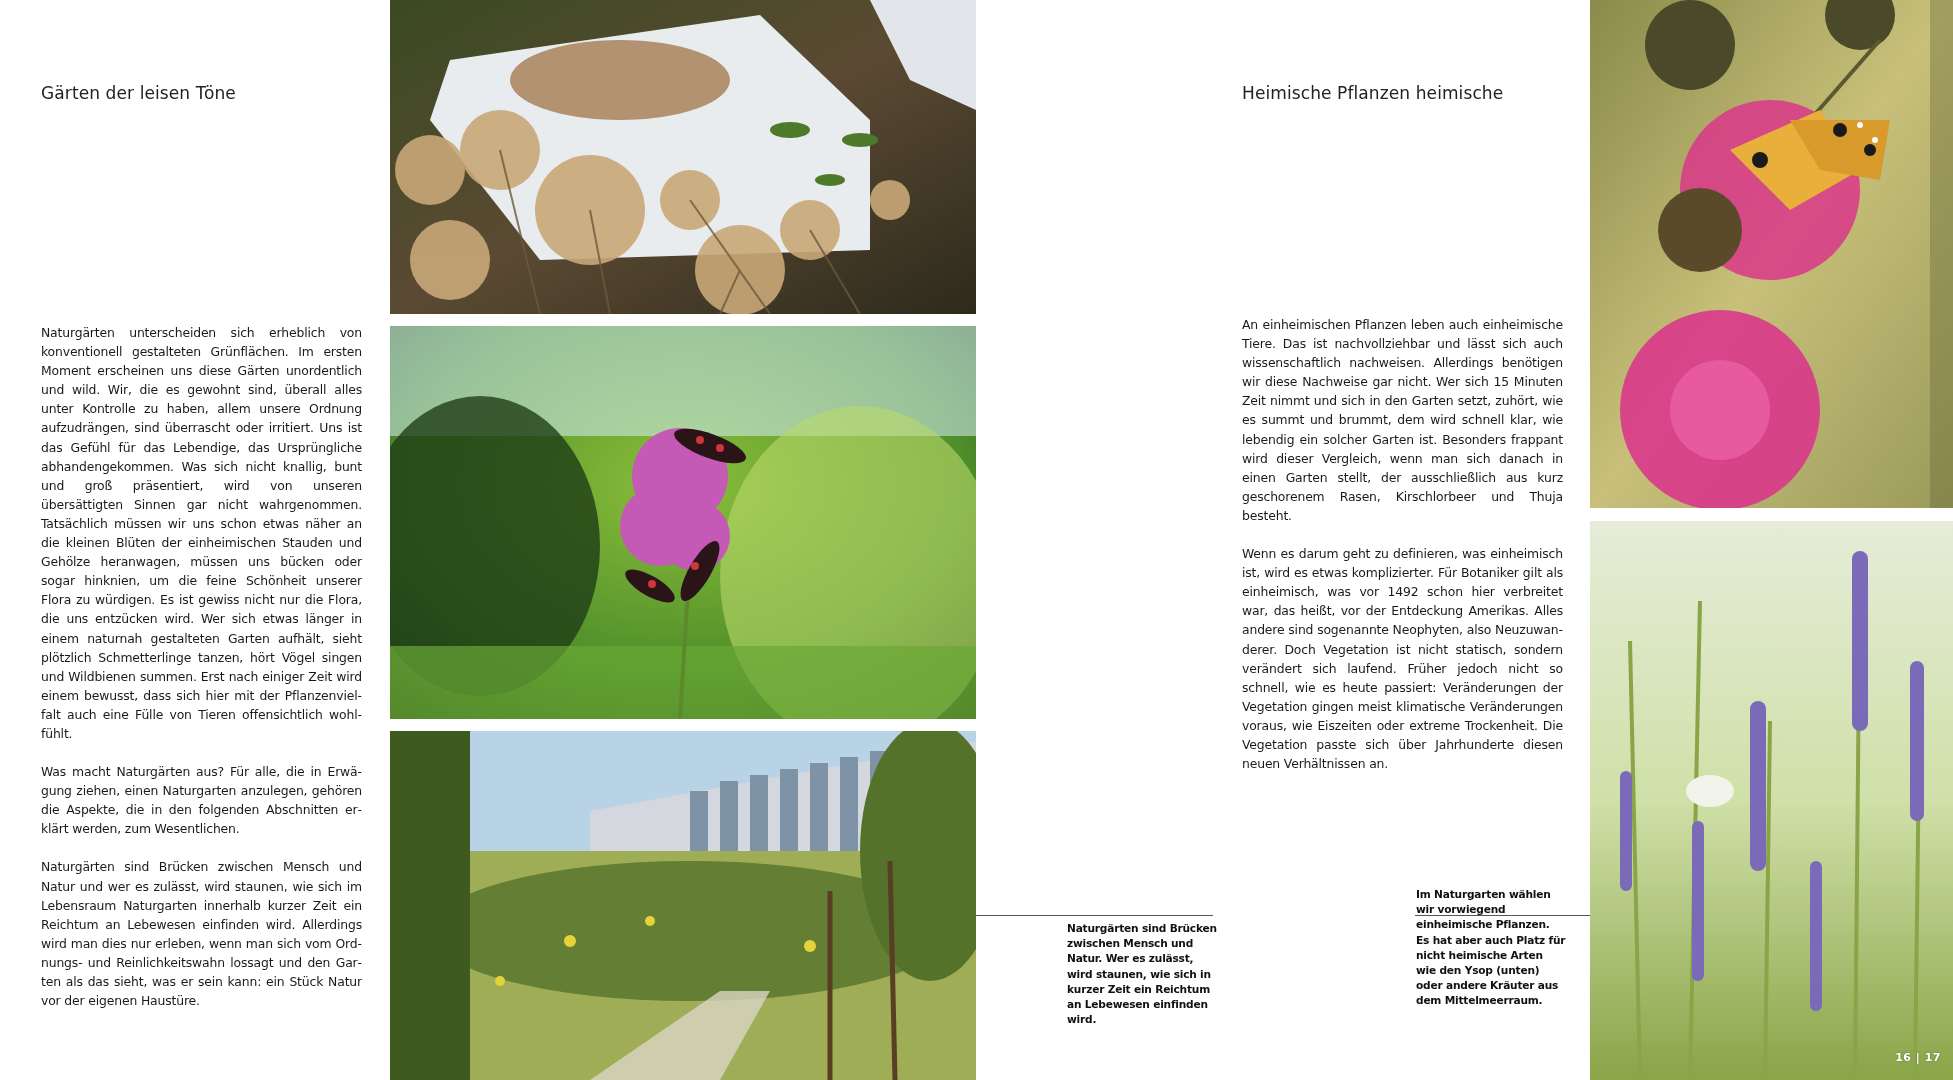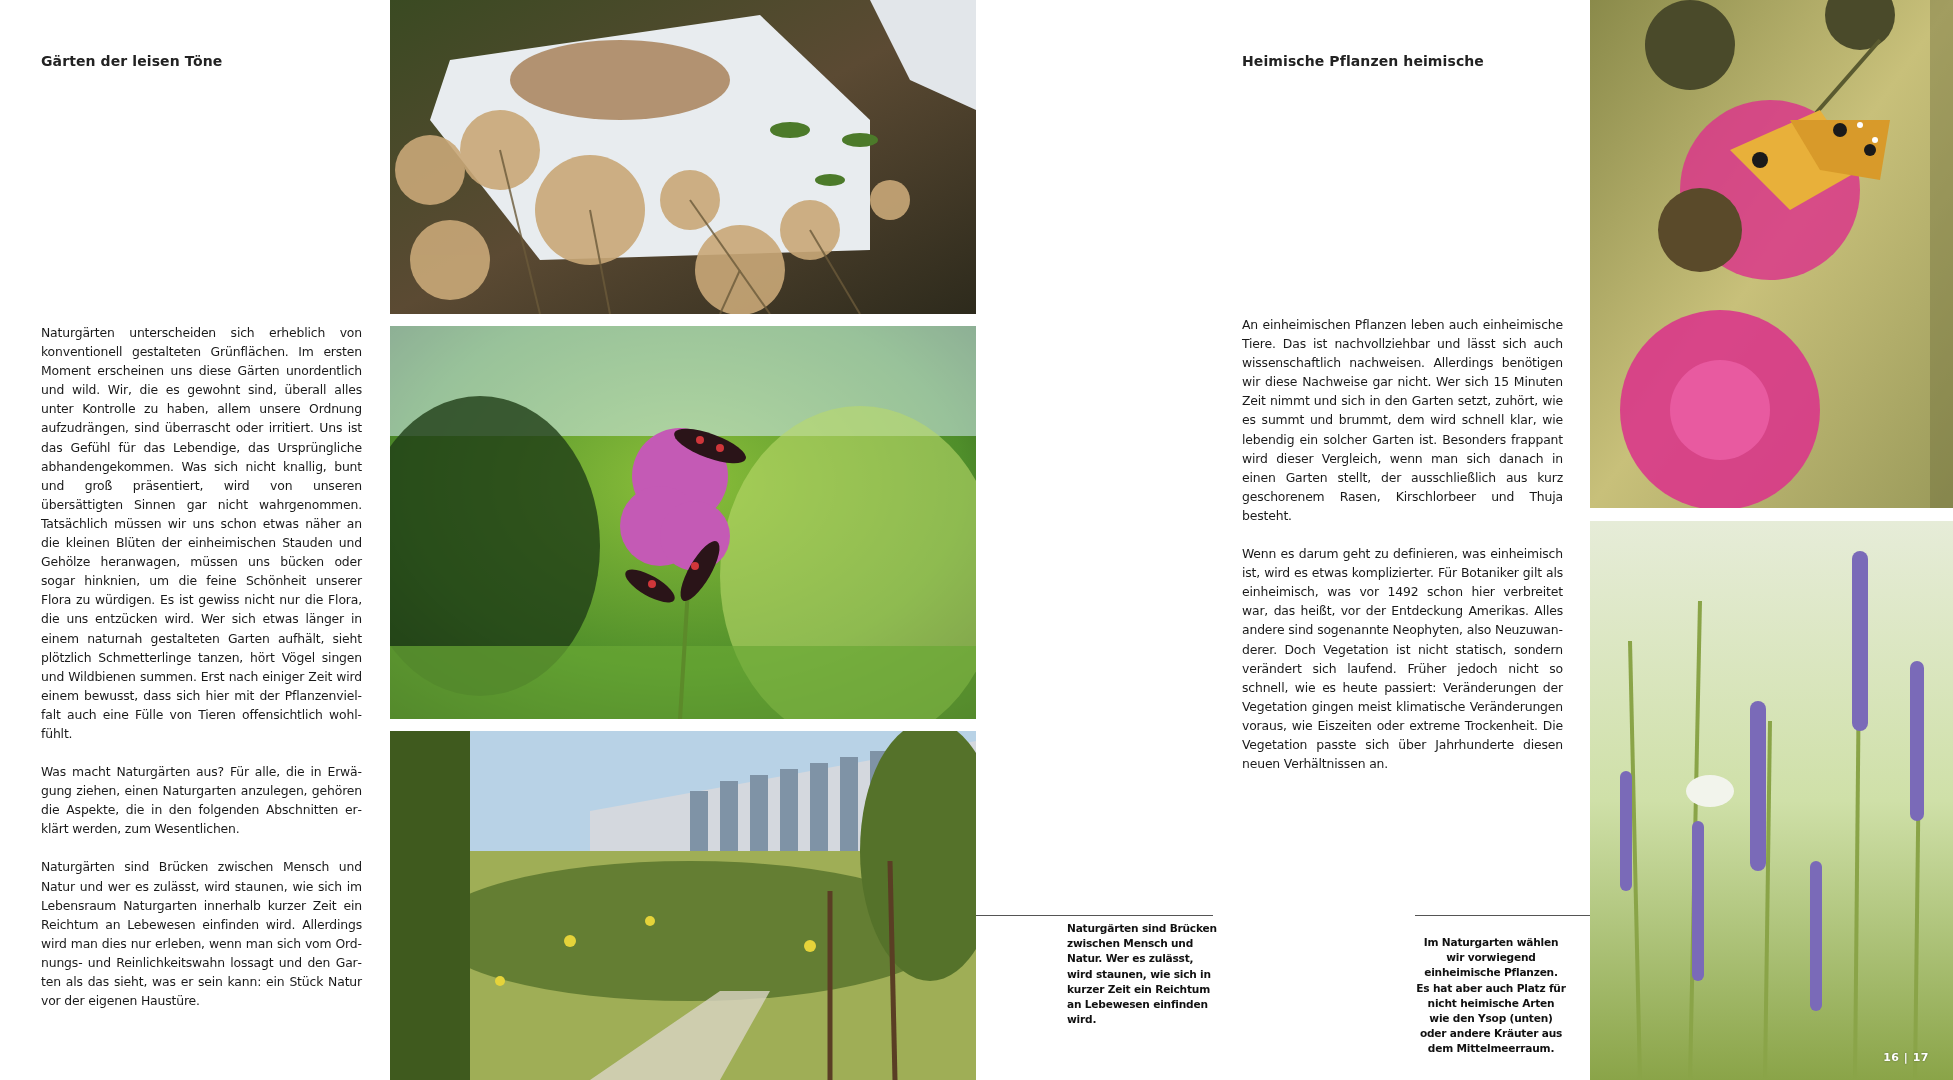--- a/index.html
+++ b/index.html
@@ -2,37 +2,38 @@
 <html><head>
 <meta charset="utf-8">
 <style>
   html, body { margin:0; padding:0; }
   body {
     width:1953px; height:1080px; position:relative; overflow:hidden;
     background:#ffffff; color:#1e1e1e;
     font-family:"DejaVu Sans", "Liberation Sans", sans-serif;
   }
   .heading {
-    position:absolute; font-weight:bold; font-size:14px; letter-spacing:0.1px;
+    position:absolute; font-weight:normal; font-size:17px; letter-spacing:0.1px;
     color:#222;
+    margin-top:30px;
   }
   .body-col {
     position:absolute; font-size:12.4px; line-height:19.1px; text-align:justify;
     hyphens:manual; color:#1a1a1a; letter-spacing:-0.15px;
   }
   .body-col p { margin:0 0 19px 0; }
   .photo { position:absolute; overflow:hidden; }
   .photo svg { display:block; width:100%; height:100%; }
   .caption-rule { position:absolute; height:1px; background:#555; }
   .caption {
     position:absolute; font-size:10.6px; line-height:15.2px; color:#111; font-weight:bold;
     letter-spacing:-0.2px;
   }
   .folio {
-    position:absolute; right:24px; bottom:16px; color:#ffffff; font-size:11px;
+    position:absolute; right:12px; bottom:16px; color:#ffffff; font-size:11px;
     font-weight:bold; letter-spacing:0.5px; text-shadow:0 0 2px rgba(0,0,0,0.4);
   }
 </style>
 </head>
 <body>
 
 <div class="heading" style="left:41px;top:53px;">Gärten der leisen Töne</div>
 
 <div class="body-col" style="left:41px;top:323px;width:321px;">
   <p>Naturgärten unterscheiden sich erheblich von konven­tionell gestalteten Grünflächen. Im ersten Moment erscheinen uns diese Gärten unordentlich und wild. Wir, die es gewohnt sind, überall alles unter Kontrolle zu haben, allem unsere Ordnung aufzudrängen, sind überrascht oder irritiert. Uns ist das Gefühl für das Lebendige, das Ursprüngliche abhandengekommen. Was sich nicht knallig, bunt und groß präsentiert, wird von unseren übersättigten Sinnen gar nicht wahr­genommen. Tatsächlich müssen wir uns schon etwas näher an die kleinen Blüten der einheimischen Stau­den und Gehölze heranwagen, müssen uns bücken oder sogar hinknien, um die feine Schönheit unserer Flora zu würdigen. Es ist gewiss nicht nur die Flora, die uns entzücken wird. Wer sich etwas länger in einem naturnah gestalteten Garten aufhält, sieht plötzlich Schmetterlinge tanzen, hört Vögel singen und Wildbienen summen. Erst nach einiger Zeit wird einem bewusst, dass sich hier mit der Pflanzenviel­falt auch eine Fülle von Tieren offensichtlich wohl­fühlt.</p>
@@ -147,21 +148,21 @@
 <div class="caption" style="left:1067px;top:921px;width:150px;">Naturgärten sind Brücken zwischen Mensch und Natur. Wer es zulässt, wird staunen, wie sich in kurzer Zeit ein Reichtum an Lebewesen ein­finden wird.</div>
 
 <div class="heading" style="left:1242px;top:53px;">Heimische Pflanzen heimische</div>
 
 <div class="body-col" style="left:1242px;top:315px;width:321px;">
   <p>An einheimischen Pflanzen leben auch einheimische Tiere. Das ist nachvollziehbar und lässt sich auch wissenschaftlich nachweisen. Allerdings benötigen wir diese Nachweise gar nicht. Wer sich 15 Minuten Zeit nimmt und sich in den Garten setzt, zuhört, wie es summt und brummt, dem wird schnell klar, wie lebendig ein solcher Garten ist. Besonders frappant wird dieser Vergleich, wenn man sich danach in einen Garten stellt, der ausschließlich aus kurz geschore­nem Rasen, Kirschlorbeer und Thuja besteht.</p>
   <p>Wenn es darum geht zu definieren, was einheimisch ist, wird es etwas komplizierter. Für Botaniker gilt als einheimisch, was vor 1492 schon hier verbreitet war, das heißt, vor der Entdeckung Amerikas. Alles andere sind sogenannte Neophyten, also Neuzuwan­derer. Doch Vegetation ist nicht statisch, sondern verändert sich laufend. Früher jedoch nicht so schnell, wie es heute passiert: Veränderungen der Vegetation gingen meist klimatische Veränderungen voraus, wie Eiszeiten oder extreme Trockenheit. Die Vegetation passte sich über Jahrhunderte diesen neuen Verhält­nissen an.</p>
 </div>
 
 <div class="caption-rule" style="left:1415px;top:915px;width:175px;"></div>
-<div class="caption" style="left:1416px;top:935px;width:150px;text-align:center;">Im Naturgarten wählen wir vorwiegend einheimische Pflanzen. Es hat aber auch Platz für nicht heimische Arten wie den Ysop (unten) oder andere Kräuter aus dem Mittelmeerraum.</div>
+<div class="caption" style="left:1416px;top:887px;width:150px;">Im Naturgarten wählen wir vorwiegend einheimische Pflanzen. Es hat aber auch Platz für nicht heimische Arten wie den Ysop (unten) oder andere Kräuter aus dem Mittelmeerraum.</div>
 
 <div class="photo" style="left:1590px;top:0;width:363px;height:508px;">
   <svg viewBox="0 0 363 508" preserveAspectRatio="none">
     <defs>
       <linearGradient id="g4" x1="0" y1="0" x2="1" y2="1">
         <stop offset="0" stop-color="#8a8a4a"></stop>
           <stop offset="0.5" stop-color="#c8c07a"></stop>
           <stop offset="1" stop-color="#9a9a5a"></stop>
       </linearGradient>
     </defs>

